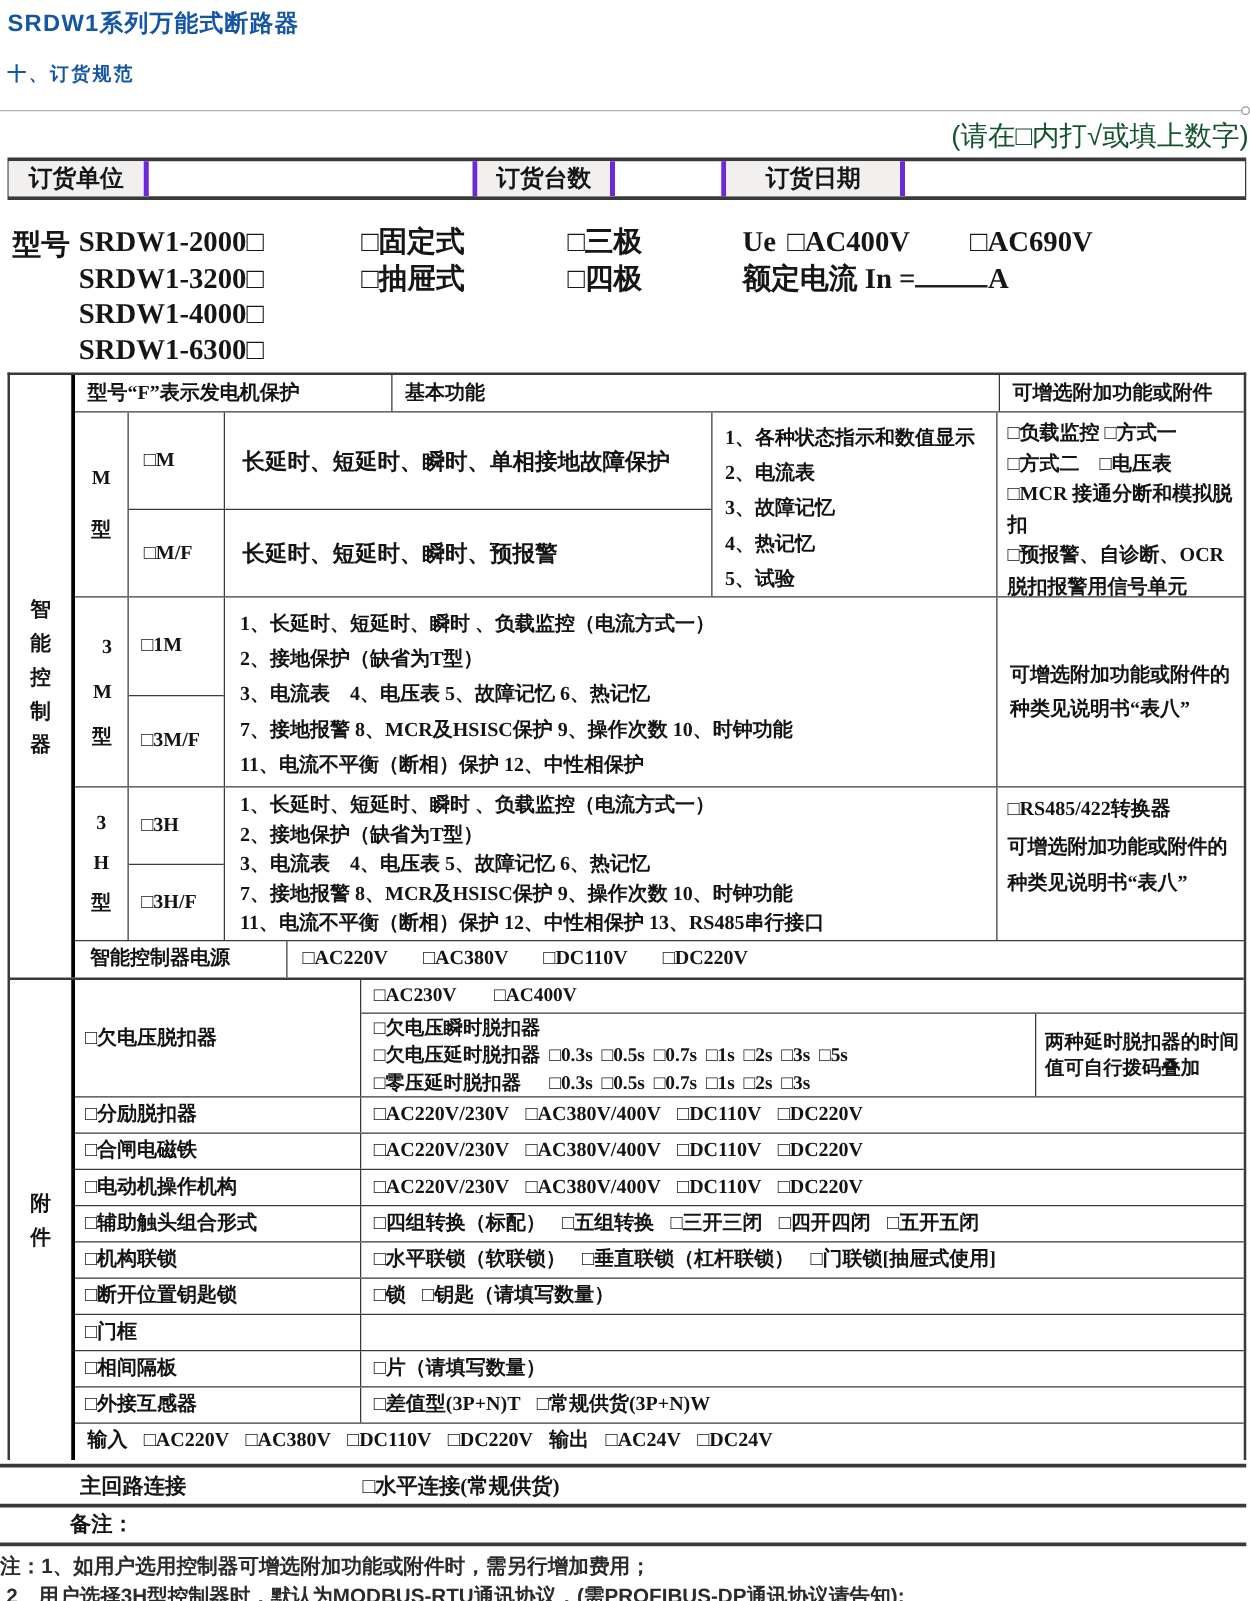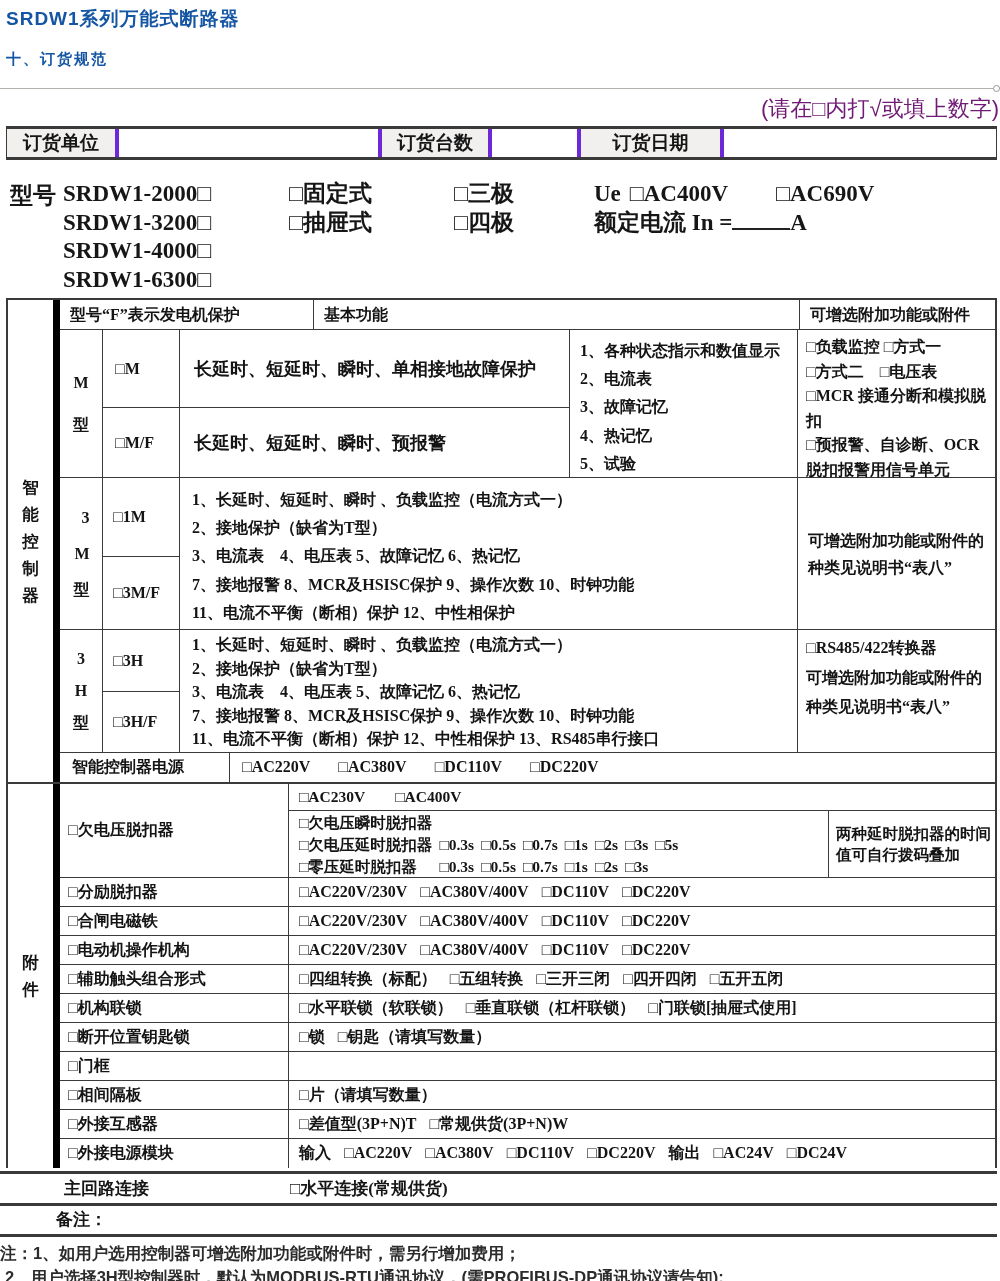--- a/index.html
+++ b/index.html
@@ -8,21 +8,21 @@
 
   
   .page-title { position:absolute; left:6px; top:6px; font-family:"Liberation Sans","DejaVu Sans",sans-serif;
                 font-weight:bold; font-size:19px; letter-spacing:1px; color:#1556a4; }
   .section-heading { position:absolute; left:6px; top:50px; font-family:"Liberation Sans","DejaVu Sans",sans-serif;
                 font-weight:bold; font-size:15px; letter-spacing:2px; color:#1556a4; }
   .top-rule { position:absolute; left:0; top:88px; width:1000px; border-top:1px solid #b3b0ac; }
   .top-rule .endcap { position:absolute; right:0px; top:-4px; width:7px; height:7px; border:1px solid #9a9792;
                 border-radius:50%; background:#fff; display:block; }
   .fill-instruction { position:absolute; right:1px; top:94px; font-family:"Liberation Sans","DejaVu Sans",sans-serif;
-                font-size:22px; font-weight:500; color:#701a75; }
+                font-size:22px; font-weight:500; color:#14532d; }
 
   
   .order-row { position:absolute; left:6px; top:126px; width:991px; height:34px; display:flex;
                border-top:3px solid #3a3a3a; border-bottom:3px solid #3a3a3a;
                border-left:1px solid #3a3a3a; border-right:1px solid #3a3a3a;
                font-size:19px; font-weight:bold; }
   .order-row .cell { height:100%; display:flex; align-items:center; justify-content:center;
                border-right:4px solid #6d28d9; }
   .order-row .cell:last-child { border-right:none; }
   .order-row .lab { background:#f1f0ee; }
@@ -41,21 +41,21 @@
   .rated-row { position:absolute; left:588px; top:38.5px; line-height:28.5px; }
   .rated-blank { display:inline-block; width:58px; border-bottom:2px solid #222; height:17px; vertical-align:baseline; }
 
   
   .maintable { position:absolute; left:6px; top:298px; width:991px;
                border:2px solid #3a3a3a; border-bottom:none; font-size:16px; font-weight:bold; color:#141414; }
   .br { border-right:1px solid #3a3a3a; }
   .bb { border-bottom:1px solid #3a3a3a; }
 
   .sec-flex { display:flex; }
-  .colA { width:52px; border-right:7px solid #000000; display:flex; align-items:center; justify-content:center; }
+  .colA { width:52px; border-right:3px solid #000000; display:flex; align-items:center; justify-content:center; }
   .stack { width:17px; word-break:break-all; text-align:center; }
   .colA .stack { font-size:16.5px; line-height:27px; }
   .rightcol { flex:1; display:flex; flex-direction:column; }
 
   
   .hdr-band { display:flex; height:30px; }
   .hdr-band > div { line-height:29px; padding-left:10px; }
   .h1{width:254px}.h2{width:486px}.h3c{flex:1}
 
   
@@ -309,21 +309,20 @@
         </div>
         <div class="acc-row bb">
           <div class="acc-label br">□相间隔板</div>
           <div class="acc-opts"><span class="opt">□片（请填写数量）</span></div>
         </div>
         <div class="acc-row bb">
           <div class="acc-label br">□外接互感器</div>
           <div class="acc-opts"><span class="opt">□差值型(3P+N)T</span><span class="opt">□常规供货(3P+N)W</span></div>
         </div>
         <div class="acc-row">
-          <div class="acc-label br">□外接电源模块</div>
           <div class="acc-opts"><span class="opt">输入</span><span class="opt">□AC220V</span><span class="opt">□AC380V</span><span class="opt">□DC110V</span><span class="opt">□DC220V</span><span class="opt">输出</span><span class="opt">□AC24V</span><span class="opt">□DC24V</span></div>
         </div>
 
       </div>
     </div>
   </div>
 
   <div class="mc-band">
     <div class="mc-label">主回路连接</div>
     <div>□水平连接(常规供货)</div>

